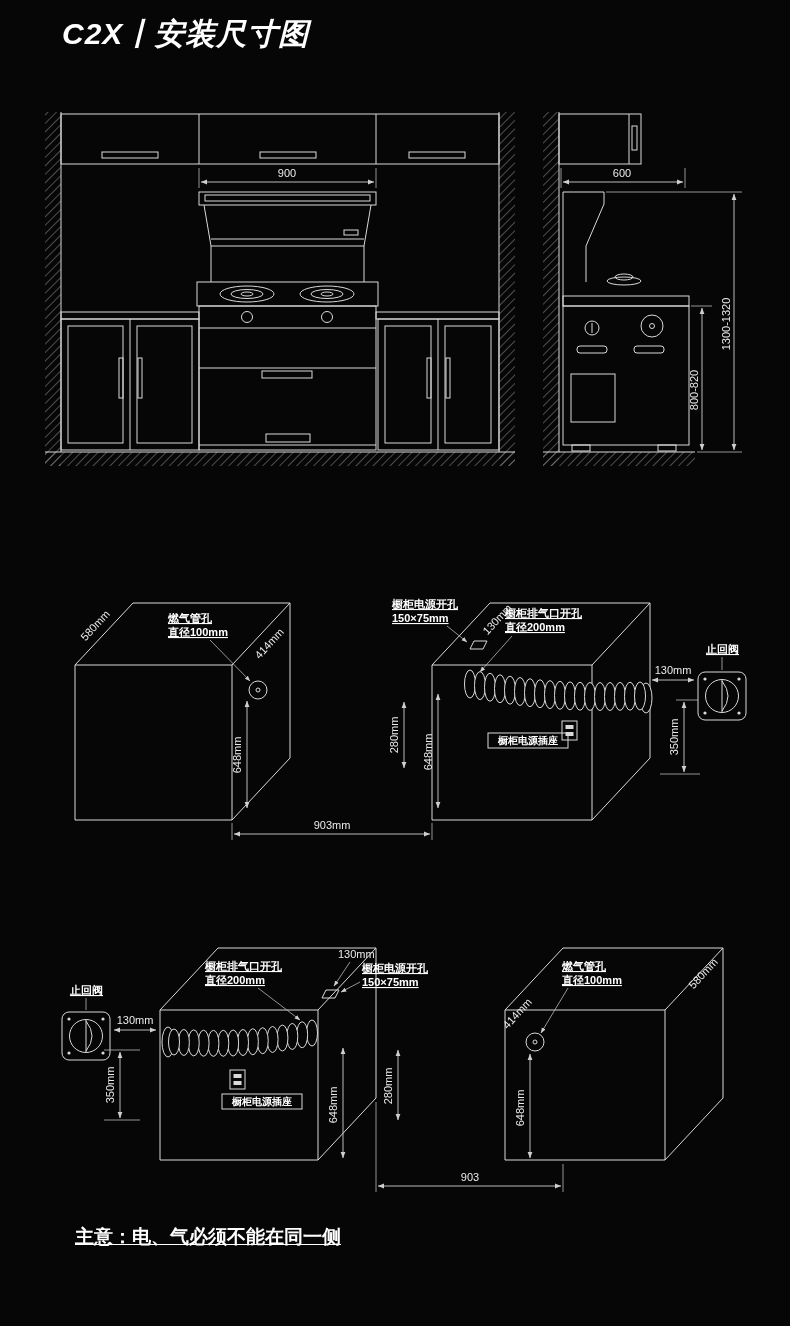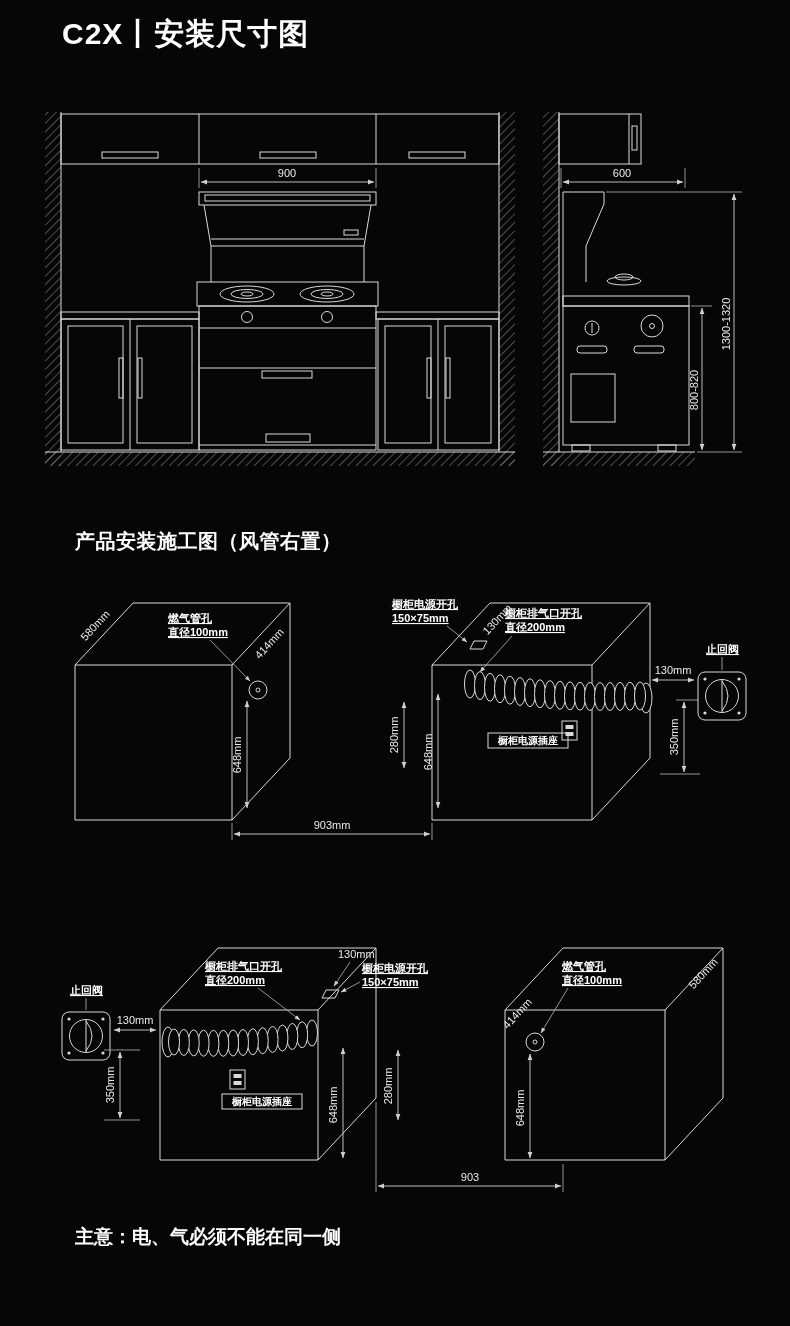--- a/index.html
+++ b/index.html
@@ -1,22 +1,22 @@
 <!DOCTYPE html>
 <html><head>
 <meta charset="utf-8">
 <style>
   * { box-sizing: border-box; }
   html, body { margin: 0; padding: 0; background: #000; }
   .page { position: relative; width: 790px; height: 1326px; background: #060606;
           font-family: "Liberation Sans", "DejaVu Sans", sans-serif; overflow: hidden; }
   .abs { position: absolute; }
-  .title { left: 62px; top: 14px; margin: 0; color: #fff; font-size: 30px; font-weight: 700; letter-spacing: 1px; }
+  .title { left: 62px; top: 14px; margin: 0; color: #fff; font-size: 30px; font-weight: 700; letter-spacing: 1px; font-style: italic; }
   .heading { margin: 0; color: #fff; font-size: 20px; font-weight: 700; letter-spacing: .5px; }
-  .note { margin: 0; color: #fff; font-size: 19px; font-weight: 600; }
+  .note { margin: 0; color: #fff; font-size: 19px; font-weight: 600; text-decoration: underline; }
   svg { display: block; overflow: visible; }
   .s    { fill: none; stroke: #d9d9d9; stroke-width: 1; }
   .thin { fill: none; stroke: #b9b9b9; stroke-width: .8; }
   .dim  { fill: none; stroke: #cfcfcf; stroke-width: .9; }
   .hatch { stroke: none; fill: url(#hatchA); }
   .duct-ring { fill: #060606; stroke: #d9d9d9; stroke-width: 1; }
   .dimtxt { fill: #eaeaea; font-size: 11px; font-family: "Liberation Sans", sans-serif; }
   .lbl { fill: #fff; font-size: 11px; font-weight: 700; font-family: "Liberation Sans", sans-serif; }
   .sm { font-size: 10px; }
   .u { text-decoration: underline; }
@@ -144,21 +144,20 @@
         <line class="dim" x1="702" y1="208" x2="702" y2="350" marker-start="url(#arrA)" marker-end="url(#arrA)"></line>
         <text class="dimtxt" transform="rotate(-90 698 290)" x="698" y="290" text-anchor="middle">800-820</text>
         <line class="thin" x1="606" y1="92" x2="742" y2="92"></line>
         <line class="thin" x1="697" y1="352" x2="742" y2="352"></line>
         <line class="dim" x1="734" y1="94" x2="734" y2="350" marker-start="url(#arrA)" marker-end="url(#arrA)"></line>
         <text class="dimtxt" transform="rotate(-90 730 224)" x="730" y="224" text-anchor="middle">1300-1320</text>
       </g>
     </g>
   </svg>
 
-  <h2 class="abs heading" style="left:75px;top:528px">产品安装施工图（风管右置）</h2>
 
   <svg id="ir" class="abs" style="left:0;top:560px" width="790" height="330" viewBox="0 0 790 330">
     <defs>
       <marker id="arrB" viewBox="0 0 10 10" refX="9.5" refY="5" markerWidth="7" markerHeight="7" orient="auto-start-reverse">
         <path d="M0,1.2 L10,5 L0,8.8 Z" fill="#cfcfcf"></path>
       </marker>
     </defs>
 
     <g>
       <path class="s" d="M75,105 L232,105 L232,260 L75,260 Z"></path>

